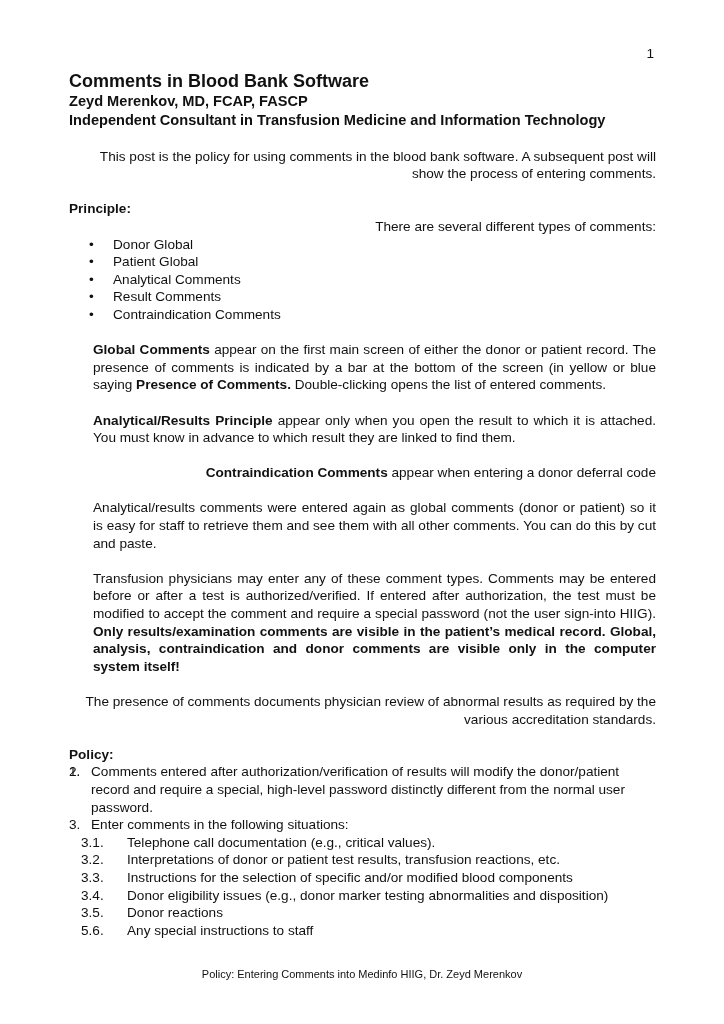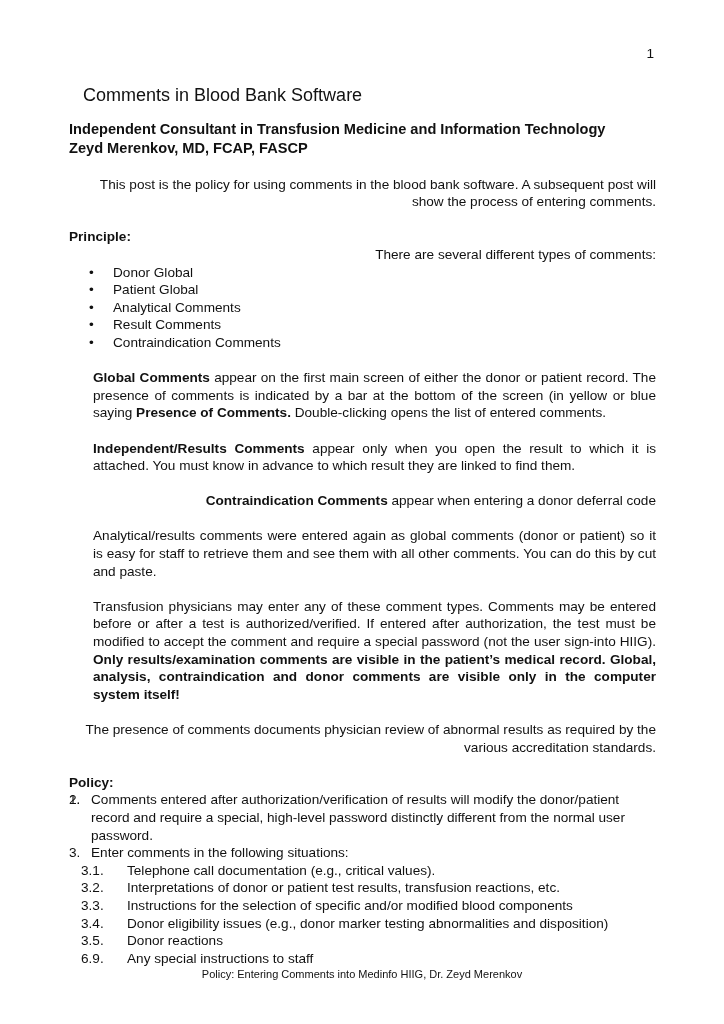--- a/index.html
+++ b/index.html
@@ -3,21 +3,21 @@
 <meta charset="utf-8">
 <style>
   html, body { margin: 0; padding: 0; background: #ffffff; }
   body {
     width: 724px; height: 1024px; position: relative; overflow: hidden;
     font-family: "Liberation Sans", sans-serif; color: #111111;
     font-size: 13.6px; line-height: 17.6px;
   }
   .page-num { position: absolute; top: 45px; right: 70px; font-size: 13.6px; }
   .content { position: absolute; left: 69px; top: 70px; width: 587px; }
-  .title { font-weight: normal; font-size: 18px; line-height: 22px; margin: 14px; }
+  .title { font-weight: bold; font-size: 18px; line-height: 22px; margin: 0; }
   .subtitle { font-weight: bold; font-size: 14.6px; line-height: 19px; margin: 0; }
   p { margin: 0; text-align: right; }
   .justify { text-align: justify; margin-left: 24px; }
   .gap { height: 17.6px; }
   .heading { font-weight: bold; }
   b { font-weight: bold; }
   ul.bullets { list-style: none; margin: 0; padding: 0; }
   ul.bullets li { position: relative; padding-left: 44px; }
   ul.bullets li .bullet { position: absolute; left: 20px; top: 0; }
   ol.policy { list-style: none; margin: 0; padding: 0; }
@@ -28,42 +28,42 @@
   ol.sub > li > .num { position: absolute; left: 12px; top: 0; }
   .footer { position: absolute; top: 966px; left: 0; width: 724px; text-align: center; font-size: 11px; }
 </style>
 </head>
 <body>
 
 <div class="page-num">1</div>
 
 <div class="content">
   <h1 class="title">Comments in Blood Bank Software</h1>
+  <div class="subtitle">Zeyd Merenkov, MD, FCAP, FASCP</div>
   <div class="subtitle">Independent Consultant in Transfusion Medicine and Information Technology</div>
-  <div class="subtitle">Zeyd Merenkov, MD, FCAP, FASCP</div>
   <div class="gap"></div>
 
   <p>This post is the policy for using comments in the blood bank software.  A subsequent post will show the process of entering comments.</p>
   <div class="gap"></div>
 
   <div class="heading">Principle:</div>
   <p>There are several different types of comments:</p>
   <ul class="bullets">
     <li><span class="bullet">•</span><span>Donor Global</span></li>
     <li><span class="bullet">•</span><span>Patient Global</span></li>
     <li><span class="bullet">•</span><span>Analytical Comments</span></li>
     <li><span class="bullet">•</span><span>Result Comments</span></li>
     <li><span class="bullet">•</span><span>Contraindication Comments</span></li>
   </ul>
   <div class="gap"></div>
 
   <p class="justify"><b>Global Comments</b><span> appear on the first main screen of either the donor or patient record. The presence of comments is indicated by a bar at the bottom of the screen (in yellow or blue saying </span><b>Presence of Comments.</b><span>  Double-clicking opens the list of entered comments.</span></p>
   <div class="gap"></div>
 
-  <p class="justify"><b>Independent/Results Comments</b><span> appear only when you open the result to which it is attached.  You must know in advance to which result they are linked to find them.</span></p>
+  <p class="justify"><b>Analytical/Results Principle</b><span> appear only when you open the result to which it is attached.  You must know in advance to which result they are linked to find them.</span></p>
   <div class="gap"></div>
 
   <p><b>Contraindication Comments</b><span> appear when entering a donor deferral code</span></p>
   <div class="gap"></div>
 
   <p class="justify">Analytical/results comments were entered again as global comments (donor or patient) so it is easy for staff to retrieve them and see them with all other comments.  You can do this by cut and paste.</p>
   <div class="gap"></div>
 
   <p class="justify"><span>Transfusion physicians may enter any of these comment types.  Comments may be entered before or after a test is authorized/verified.  If entered after authorization, the test must be modified to accept the comment and require a special password (not the user sign-into HIIG).  </span><b>Only results/examination comments are visible in the patient’s medical record. Global, analysis, contraindication and donor comments are visible only in the computer system itself!</b></p>
   <div class="gap"></div>
@@ -76,17 +76,17 @@
     <li><span class="num">1.</span></li>
     <li><span class="num">2.</span><span>Comments entered after authorization/verification of results will modify the donor/patient record and require a special, high-level password distinctly different from the normal user password.</span></li>
     <li><span class="num">3.</span><span>Enter comments in the following situations:</span></li>
   </ol>
   <ol class="sub">
     <li><span class="num">3.1.</span><span>Telephone call documentation (e.g., critical values).</span></li>
     <li><span class="num">3.2.</span><span>Interpretations of donor or patient test results, transfusion reactions, etc.</span></li>
     <li><span class="num">3.3.</span><span>Instructions for the selection of specific and/or modified blood components</span></li>
     <li><span class="num">3.4.</span><span>Donor eligibility issues (e.g., donor marker testing abnormalities and disposition)</span></li>
     <li><span class="num">3.5.</span><span>Donor reactions</span></li>
-    <li><span class="num">6.9.</span><span>Any special instructions to staff</span></li>
+    <li><span class="num">5.6.</span><span>Any special instructions to staff</span></li>
   </ol>
 </div>
 
 <div class="footer">Policy:  Entering Comments into Medinfo HIIG, Dr. Zeyd Merenkov</div>
 
 </body></html>

